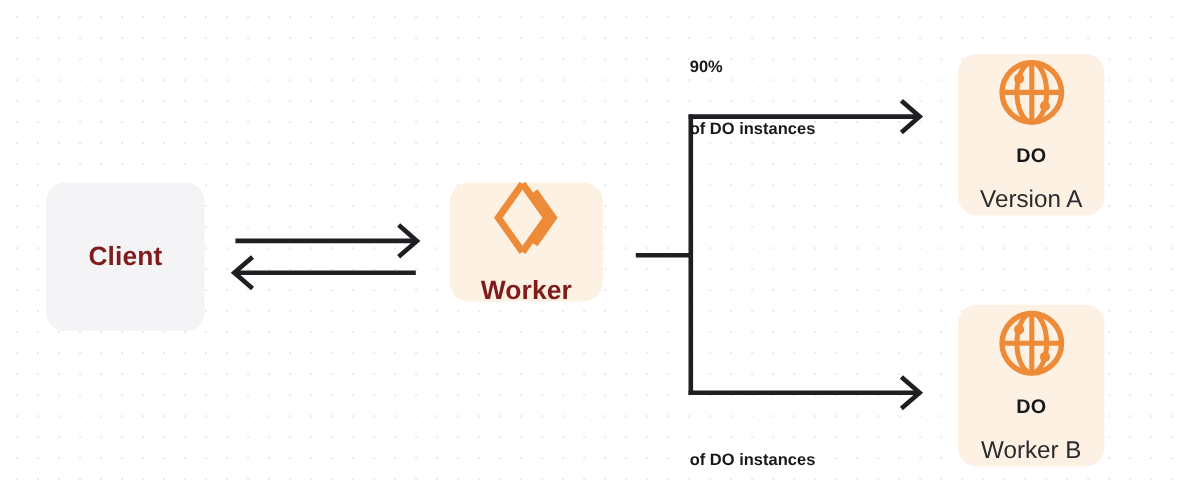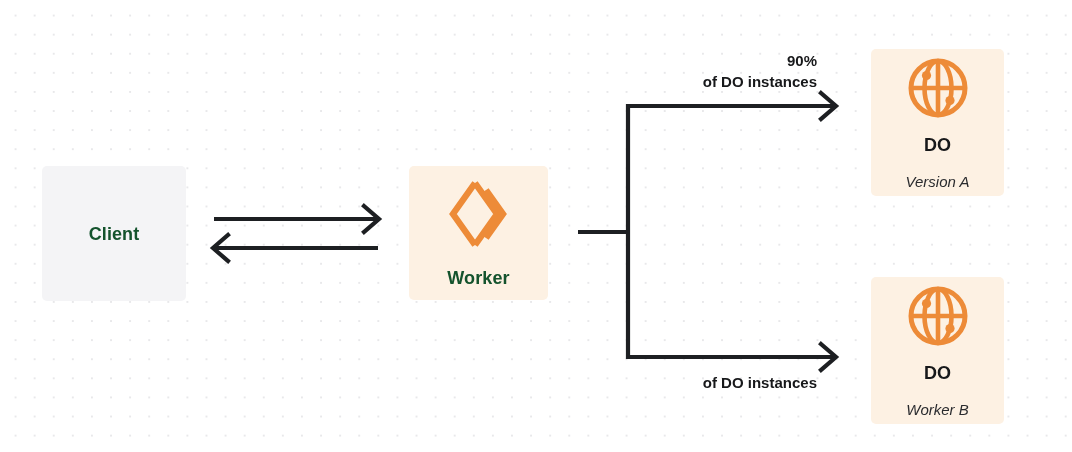--- a/index.html
+++ b/index.html
@@ -34,114 +34,113 @@
   }
 
   
   .node {
     position: absolute;
     box-sizing: border-box;
     display: flex;
     flex-direction: column;
     align-items: center;
     justify-content: center;
-    border-radius: 5px;
+    border-radius: 17px;
   }
 
   .node-client {
     left: 42px;
     top: 166px;
     width: 144px;
     height: 135px;
     background-color: #f4f4f6;
   }
 
   .node-worker {
     left: 409px;
     top: 166px;
     width: 139px;
-    height: 134px;
+    height: 108px;
     background-color: #fdf1e3;
   }
 
   .node-do-a {
     left: 871px;
     top: 49px;
     width: 133px;
     height: 147px;
     background-color: #fdf1e3;
   }
 
   .node-do-b {
     left: 871px;
     top: 277px;
     width: 133px;
     height: 147px;
     background-color: #fdf1e3;
   }
 
   .node-title {
-    font-size: 18px;
+    font-size: 24px;
     font-weight: 700;
-    color: #14532d;
+    color: #7f1d1d;
     letter-spacing: 0.1px;
     line-height: 1;
     text-align: center;
   }
 
   .node-title-sm {
     font-size: 18px;
     font-weight: 700;
     color: #17181a;
     letter-spacing: 0.1px;
     line-height: 1;
   }
 
   .node-sub {
-    font-size: 15px;
+    font-size: 22px;
     font-weight: 400;
     color: #2a2b2e;
     line-height: 1;
     margin-top: 20px;
-    font-style: italic;
   }
 
   .icon-wrap {
     display: block;
     line-height: 0;
   }
 
   .worker-icon-wrap { margin-bottom: 20px; }
   .do-icon-wrap { margin-bottom: 17px; }
 
   
   .edge-label {
     position: absolute;
-    text-align: right;
+    text-align: left;
     font-size: 15px;
     font-weight: 700;
     color: #17181a;
     line-height: 1.38;
     white-space: nowrap;
   }
 
   .edge-label-top {
     left: 627px;
     top: 51px;
     width: 190px;
   }
 
   .edge-label-bottom {
     left: 627px;
     top: 373px;
     width: 190px;
   }
 
   .edge-label .pct { display: block; }
-  .edge-label .desc { display: block; }
+  .edge-label .desc { display: block; margin-top: 36px; }
 </style>
 </head>
 <body>
 
 <div id="diagram">
 
   <svg class="svg-layer" viewBox="0 0 1072 452" width="1072" height="452">
 
     <g>
       <line x1="214" y1="219" x2="378" y2="219" stroke="#1d1f22" stroke-width="4.2" stroke-linecap="butt"></line>

